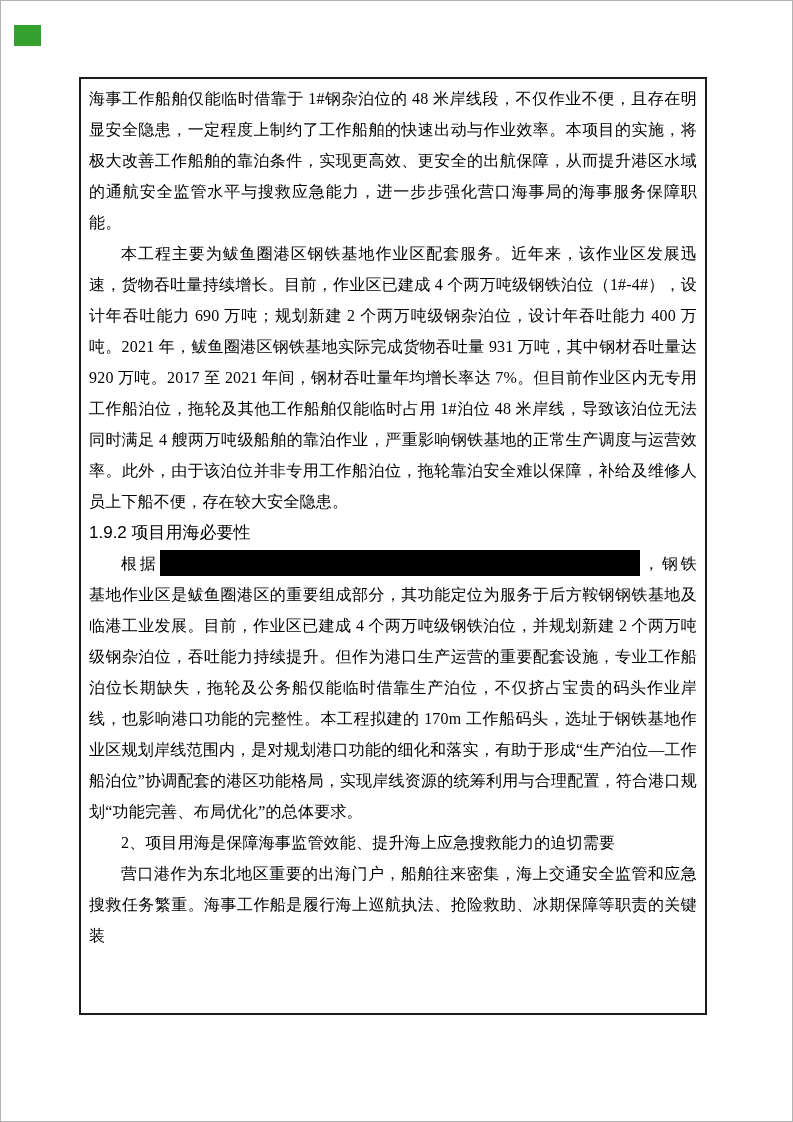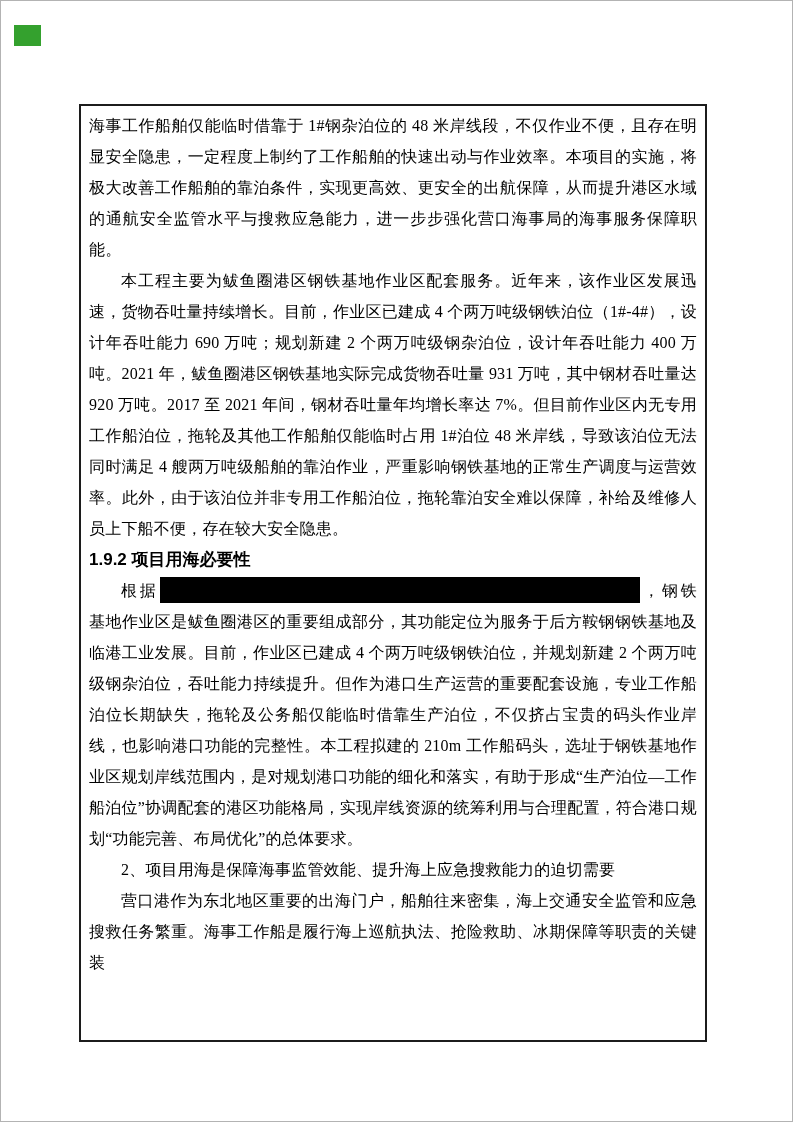--- a/index.html
+++ b/index.html
@@ -22,21 +22,21 @@
     position: absolute;
     left: 13px;
     top: 24px;
     width: 27px;
     height: 21px;
     background: #34a12e;
   }
   .doc-cell {
     position: absolute;
     left: 78px;
-    top: 103px;
+    top: 76px;
     width: 628px;
     height: 938px;
     box-sizing: border-box;
     border: 2px solid #1c1c1c;
     padding: 4px 8px 0 8px;
     overflow: hidden;
   }
   .doc-cell p {
     margin: 0;
     font-size: 16px;
@@ -45,21 +45,21 @@
     text-align-last: left;
     letter-spacing: 0.2px;
   }
   .doc-cell p.indent {
     text-indent: 2em;
   }
   .doc-cell h2 {
     margin: 0;
     font-size: 17px;
     line-height: 31px;
-    font-weight: bold;
+    font-weight: normal;
     font-family: "Liberation Sans", "DejaVu Sans", sans-serif;
     text-align: left;
   }
   .redact {
     display: inline-block;
     width: 480px;
     height: 26px;
     background: #000000;
     vertical-align: -7px;
     margin: 0 1px;
@@ -76,20 +76,20 @@
 
     <p>海事工作船舶仅能临时借靠于 1#钢杂泊位的 48 米岸线段，不仅作业不便，且存在明显安全隐患，一定程度上制约了工作船舶的快速出动与作业效率。本项目的实施，将极大改善工作船舶的靠泊条件，实现更高效、更安全的出航保障，从而提升港区水域的通航安全监管水平与搜救应急能力，进一步步强化营口海事局的海事服务保障职能。</p>
 
 
     <p class="indent">本工程主要为鲅鱼圈港区钢铁基地作业区配套服务。近年来，该作业区发展迅速，货物吞吐量持续增长。目前，作业区已建成 4 个两万吨级钢铁泊位（1#-4#），设计年吞吐能力 690 万吨；规划新建 2 个两万吨级钢杂泊位，设计年吞吐能力 400 万吨。2021 年，鲅鱼圈港区钢铁基地实际完成货物吞吐量 931 万吨，其中钢材吞吐量达 920 万吨。2017 至 2021 年间，钢材吞吐量年均增长率达 7%。但目前作业区内无专用工作船泊位，拖轮及其他工作船舶仅能临时占用 1#泊位 48 米岸线，导致该泊位无法同时满足 4 艘两万吨级船舶的靠泊作业，严重影响钢铁基地的正常生产调度与运营效率。此外，由于该泊位并非专用工作船泊位，拖轮靠泊安全难以保障，补给及维修人员上下船不便，存在较大安全隐患。</p>
 
 
     <h2>1.9.2 项目用海必要性</h2>
 
 
-    <p class="indent"><span>根据</span><span class="redact"></span><span>，钢铁基地作业区是鲅鱼圈港区的重要组成部分，其功能定位为服务于后方鞍钢钢铁基地及临港工业发展。目前，作业区已建成 4 个两万吨级钢铁泊位，并规划新建 2 个两万吨级钢杂泊位，吞吐能力持续提升。但作为港口生产运营的重要配套设施，专业工作船泊位长期缺失，拖轮及公务船仅能临时借靠生产泊位，不仅挤占宝贵的码头作业岸线，也影响港口功能的完整性。本工程拟建的 210m 工作船码头，选址于钢铁基地作业区规划岸线范围内，是对规划港口功能的细化和落实，有助于形成“生产泊位—工作船泊位”协调配套的港区功能格局，实现岸线资源的统筹利用与合理配置，符合港口规划“功能完善、布局优化”的总体要求。</span></p>
+    <p class="indent"><span>根据</span><span class="redact"></span><span>，钢铁基地作业区是鲅鱼圈港区的重要组成部分，其功能定位为服务于后方鞍钢钢铁基地及临港工业发展。目前，作业区已建成 4 个两万吨级钢铁泊位，并规划新建 2 个两万吨级钢杂泊位，吞吐能力持续提升。但作为港口生产运营的重要配套设施，专业工作船泊位长期缺失，拖轮及公务船仅能临时借靠生产泊位，不仅挤占宝贵的码头作业岸线，也影响港口功能的完整性。本工程拟建的 170m 工作船码头，选址于钢铁基地作业区规划岸线范围内，是对规划港口功能的细化和落实，有助于形成“生产泊位—工作船泊位”协调配套的港区功能格局，实现岸线资源的统筹利用与合理配置，符合港口规划“功能完善、布局优化”的总体要求。</span></p>
 
     <p class="indent">2、项目用海是保障海事监管效能、提升海上应急搜救能力的迫切需要</p>
 
     <p class="indent">营口港作为东北地区重要的出海门户，船舶往来密集，海上交通安全监管和应急搜救任务繁重。海事工作船是履行海上巡航执法、抢险救助、冰期保障等职责的关键装</p>
 
   </div>
 </div>
 
 </body></html>

